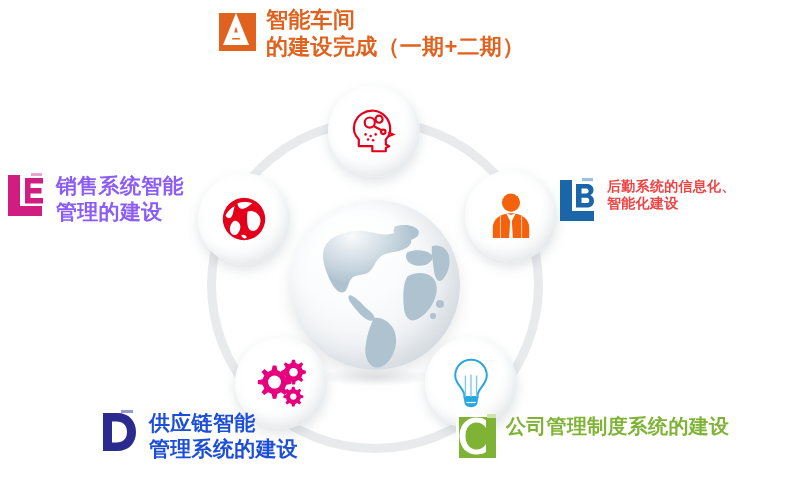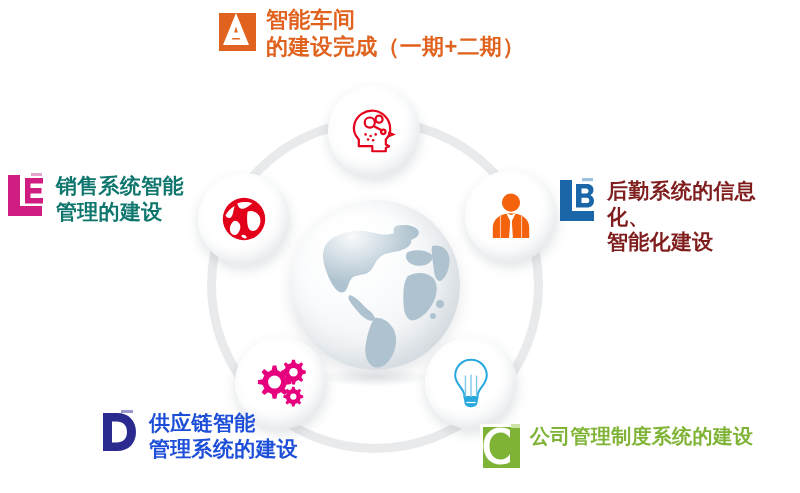--- a/index.html
+++ b/index.html
@@ -121,31 +121,31 @@
     flex: 0 0 auto;
     position: relative;
   }
   .badge svg { display: block; width: 100%; height: 100%; }
 
   
   #label-a { left: 216px; top: 7px; }
   #label-a .txt { font-size: 22px; color: #e1621e; }
 
   #label-b { left: 557px; top: 178px; }
-  #label-b .txt { font-size: 21px; color: #7f1d1d; }
-
-  #label-c { left: 480px; top: 414px; margin-top: 10px; }
+  #label-b .txt { font-size: 14px; color: #ef4444; }
+
+  #label-c { left: 456px; top: 414px; }
   #label-c .txt { font-size: 20px; color: #7fb335; }
   #label-c .sub { color: #7fb335; }
 
   #label-d { left: 99px; top: 410px; }
   #label-d .txt { font-size: 21px; color: #1d4ed8; }
 
   #label-e { left: 6px; top: 173px; }
-  #label-e .txt { font-size: 21px; color: #0f766e; }
+  #label-e .txt { font-size: 21px; color: #8b5cf6; }
 </style>
 </head>
 <body>
 
 <div id="stage">
 
   <div class="ring"></div>
 
   <div class="globe-wrap">
     <div class="globe">

